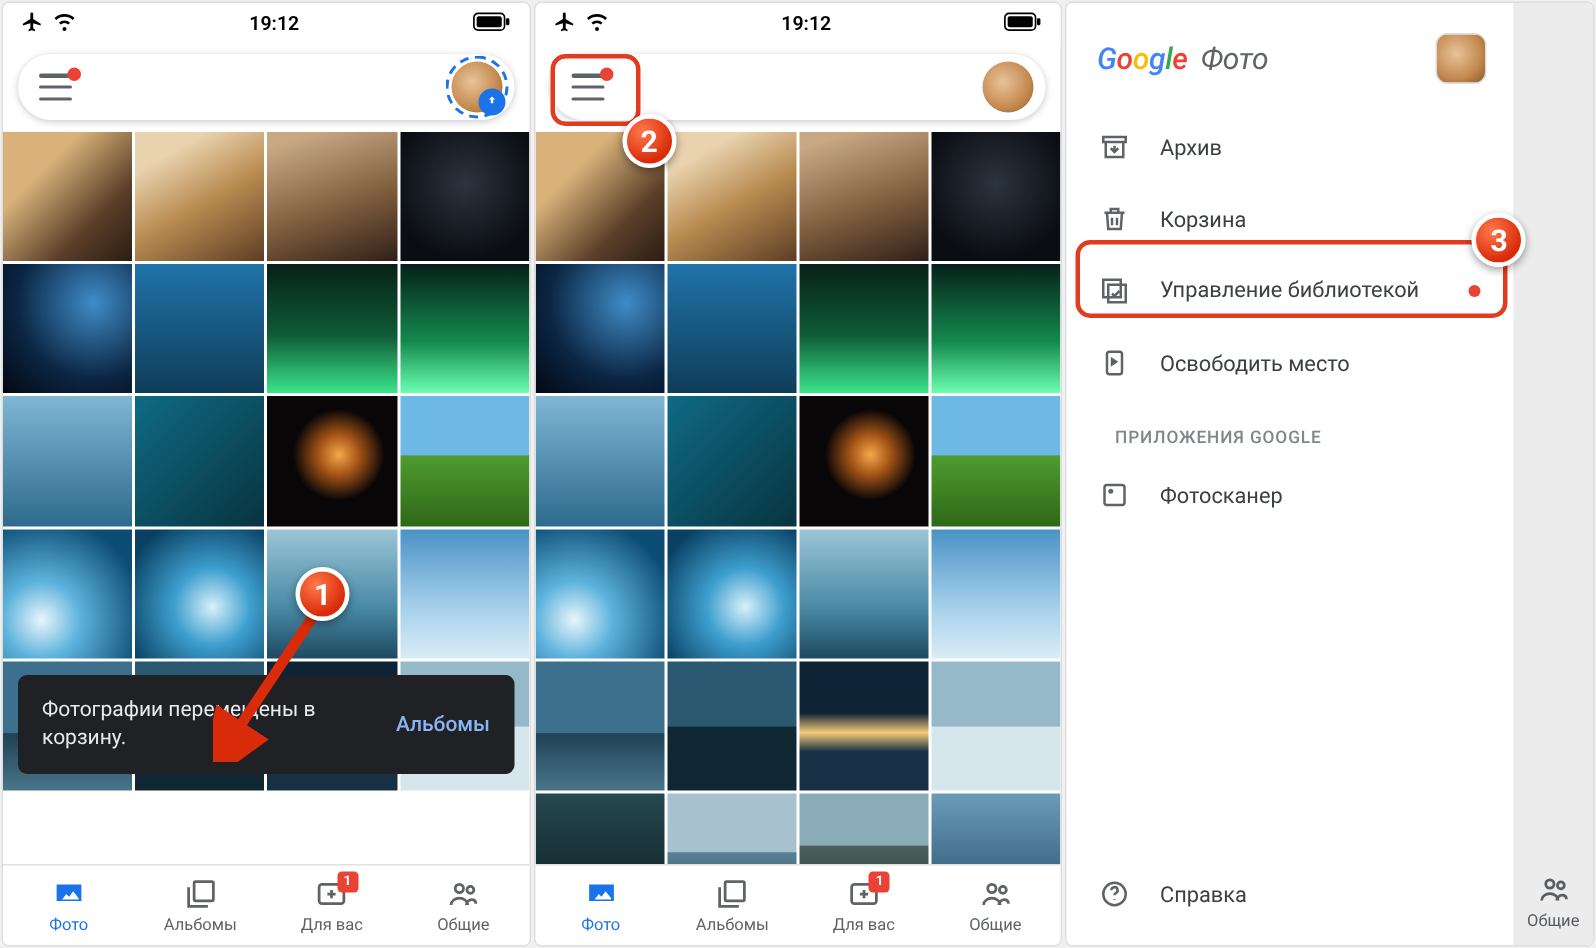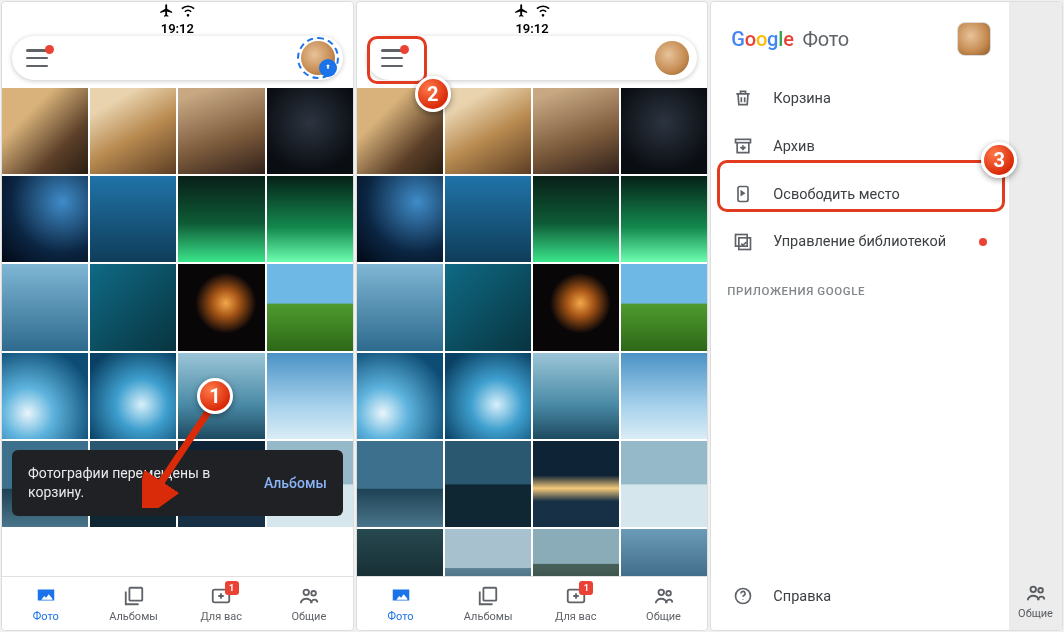--- a/index.html
+++ b/index.html
@@ -26,21 +26,20 @@
   
   .status-bar {
     height: 28px;
     display: flex;
     align-items: center;
     justify-content: space-between;
     padding: 0 12px;
     background: #fff;
     font-size: 13px;
     font-weight: 600;
-    flex-direction: column;
   }
   .status-left, .status-right { display: flex; align-items: center; gap: 6px; }
   .status-center { flex: 1; text-align: center; }
   
   .search-bar {
     margin: 6px 10px 8px 10px;
     height: 44px;
     border-radius: 22px;
     background: #fff;
     box-shadow: 0 1px 5px rgba(0,0,0,.22);
@@ -159,35 +158,35 @@
     position:absolute; inset:0; display:flex; z-index:30;
   }
   .drawer-panel {
     width: 298px; background:#fff; height:100%; display:flex; flex-direction:column;
     padding: 14px 0 0 0;
   }
   .drawer-shade { flex:1; background:rgba(0,0,0,.06);}
   .drawer-header {
     display:flex; align-items:center; padding:6px 18px 18px 20px;
   }
-  .g-logo { font-size:20px; font-weight:500; letter-spacing:-.2px;}
+  .g-logo { font-size:20px; font-weight:500; letter-spacing:-.2px;font-style:italic;}
   .g-b { color:#4285f4;} .g-r{color:#ea4335;} .g-y{color:#fbbc05;} .g-g{color:#34a853;}
   .g-photo { color:#5f6368; font-weight:400; margin-left:4px;}
   .drawer-avatar {
     margin-left:auto; width:34px; height:34px; border-radius:8px;
     background: radial-gradient(circle at 40% 40%, #e8c39a, #c48a50 60%, #8a5a28);
     border:1px solid #dadce0;
   }
   .menu-item {
     display:flex; align-items:center; gap:20px; padding:14px 22px;
     font-size:14.5px; color:#3c4043; position:relative;
   }
   .menu-item svg { width:20px; height:20px; flex-shrink:0; }
   .menu-section {
-    padding:18px 22px 8px 16px; font-size:11.5px; letter-spacing:.6px;
+    padding:18px 22px 8px 32px; font-size:11.5px; letter-spacing:.6px;
     color:#80868b; font-weight:500;
   }
   .menu-red-dot {
     width:8px; height:8px; border-radius:50%; background:#ea4335; margin-left:auto;
   }
   .nav-strip-right {
     position:absolute; right:0; top:0; bottom:0; width:54px;
     background:#fbfbfc; border-left:1px solid #eee;
     display:flex; flex-direction:column; justify-content:flex-end; align-items:center;
     padding-bottom:10px; z-index:25;
@@ -425,58 +424,65 @@
   <div class="drawer">
     <div class="drawer-panel">
       <div class="drawer-header">
         <span class="g-logo">
           <span class="g-b">G</span><span class="g-r">o</span><span class="g-y">o</span><span class="g-b">g</span><span class="g-g">l</span><span class="g-r">e</span>
           <span class="g-photo">Фото</span>
         </span>
         <div class="drawer-avatar"></div>
       </div>
 
-      <div class="menu-item" style="position:relative;">
-        <svg viewBox="0 0 24 24" fill="none" stroke="#5f6368" stroke-width="2">
-            <path d="M4 7h16M9 7V4h6v3M6 7l1 13h10l1-13"></path>
-            <path d="M10 11v6M14 11v6"></path>
-          </svg>
-        <span>Корзина</span>
-      </div>
-
       <div class="menu-item">
         <svg viewBox="0 0 24 24" fill="none" stroke="#5f6368" stroke-width="2">
             <rect x="3" y="4" width="18" height="4"></rect>
             <path d="M5 8v12h14V8"></path>
             <path d="M12 11v5M9 13l3 3 3-3"></path>
           </svg>
         <span>Архив</span>
       </div>
 
-      <div class="menu-item">
-        <svg viewBox="0 0 24 24" fill="none" stroke="#5f6368" stroke-width="2">
-            <rect x="6" y="3" width="12" height="18" rx="2"></rect>
-            <path d="M9 7l6 4-6 4z" fill="#5f6368" stroke="none"></path>
-          </svg>
-        <span>Освободить место</span>
+      <div class="menu-item" style="position:relative;">
+        <svg viewBox="0 0 24 24" fill="none" stroke="#5f6368" stroke-width="2">
+            <path d="M4 7h16M9 7V4h6v3M6 7l1 13h10l1-13"></path>
+            <path d="M10 11v6M14 11v6"></path>
+          </svg>
+        <span>Корзина</span>
       </div>
 
       <div class="menu-item">
         <svg viewBox="0 0 24 24" fill="none" stroke="#5f6368" stroke-width="2">
             <rect x="3" y="3" width="14" height="14"></rect>
             <rect x="7" y="7" width="14" height="14"></rect>
             <path d="M10 14l2 2 4-4"></path>
           </svg>
         <span style="line-height:1.25;">Управление библиотекой</span>
         <div class="menu-red-dot"></div>
       </div>
 
+      <div class="menu-item">
+        <svg viewBox="0 0 24 24" fill="none" stroke="#5f6368" stroke-width="2">
+            <rect x="6" y="3" width="12" height="18" rx="2"></rect>
+            <path d="M9 7l6 4-6 4z" fill="#5f6368" stroke="none"></path>
+          </svg>
+        <span>Освободить место</span>
+      </div>
+
 
       <div class="menu-section">ПРИЛОЖЕНИЯ GOOGLE</div>
 
+      <div class="menu-item">
+        <svg viewBox="0 0 24 24" fill="none" stroke="#5f6368" stroke-width="2">
+            <rect x="4" y="4" width="16" height="16" rx="2"></rect>
+            <circle cx="9" cy="9" r="2" fill="#5f6368" stroke="none"></circle>
+          </svg>
+        <span>Фотосканер</span>
+      </div>
 
       <div style="flex:1"></div>
 
 
       <div class="menu-item" style="margin-bottom:10px;">
         <svg viewBox="0 0 24 24" fill="none" stroke="#5f6368" stroke-width="2">
             <circle cx="12" cy="12" r="9"></circle>
             <path d="M9.5 9a2.5 2.5 0 1 1 3.5 2.3c-.8.4-1 .9-1 1.7M12 16v.5"></path>
           </svg>
         <span>Справка</span>

